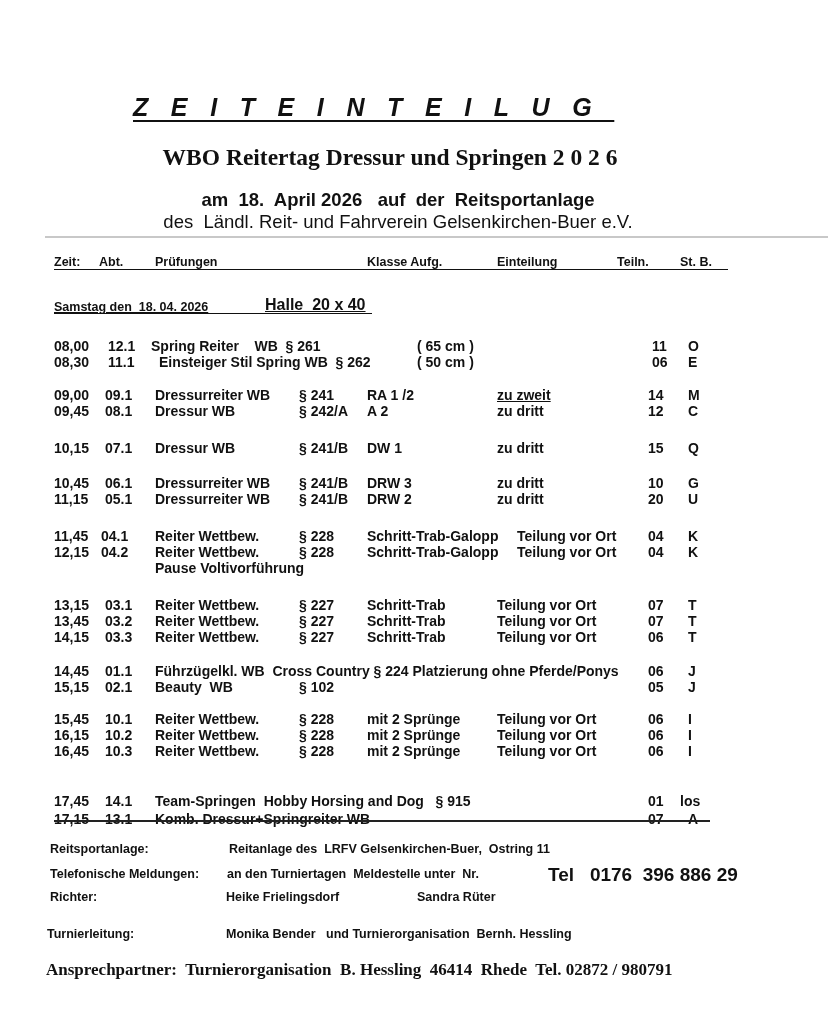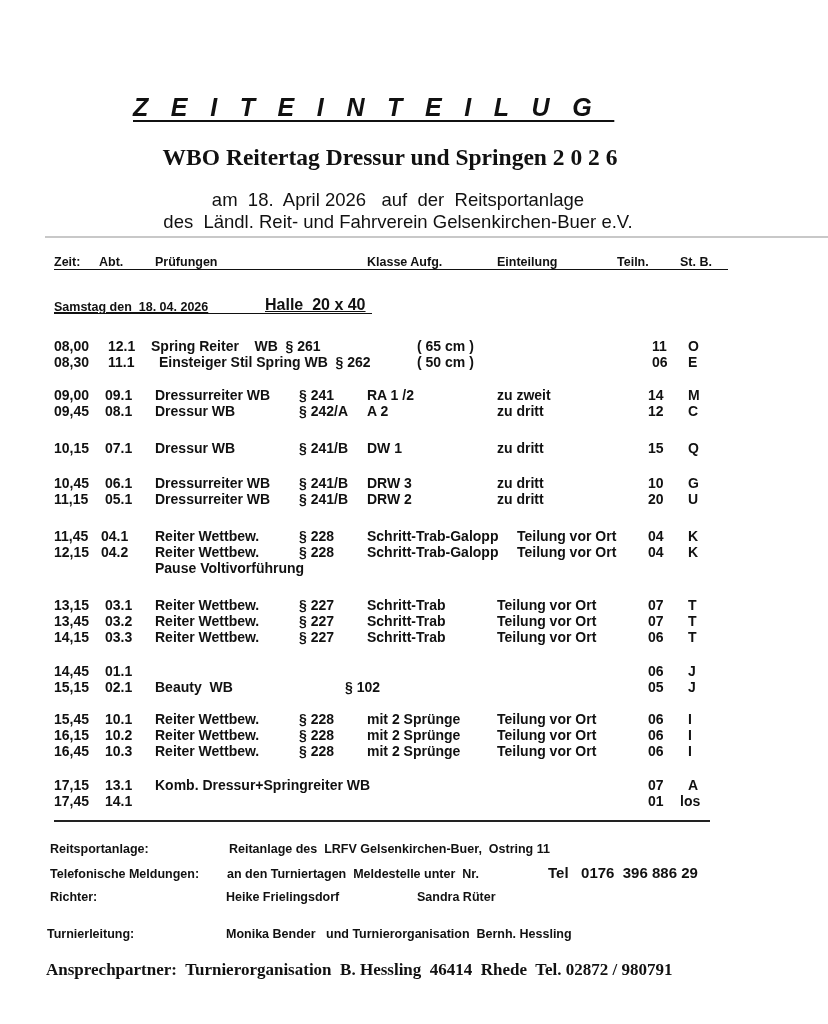--- a/index.html
+++ b/index.html
@@ -3,38 +3,38 @@
 <meta charset="utf-8">
 <style>
   html, body { margin: 0; padding: 0; background: #ffffff; }
   body { width: 828px; height: 1024px; position: relative; overflow: hidden; color: #111; font-family: "Liberation Sans", sans-serif; }
   .abs { position: absolute; white-space: pre; }
   .title {
     left: 133px; top: 93px; font-size: 25px; font-weight: bold; font-style: italic;
     letter-spacing: 22.6px; text-decoration: underline; text-decoration-thickness: 2px; text-underline-offset: 4px;
   }
   .subtitle { left: 0; width: 780px; text-align: center; top: 144px; font-family: "Liberation Serif", serif; font-weight: bold; font-size: 23.5px; }
-  .line3 { left: 0; width: 796px; text-align: center; top: 189px; font-weight: normal; font-size: 18.5px; }
+  .line3 { left: 0; width: 796px; text-align: center; top: 189px; font-weight: bold; font-size: 18.5px; }
   .line4 { left: 0; width: 796px; text-align: center; top: 211px; font-weight: normal; font-size: 18.5px; }
   .rule { position: absolute; left: 45px; right: 0; top: 236px; height: 2px; background: #c8c8c8; }
 
   .hdr { top: 255px; font-size: 12.5px; font-weight: bold; }
   .hdr-line { position: absolute; left: 54px; top: 269px; width: 674px; height: 1px; background: #111; }
 
   .dayline { top: 300px; font-size: 12.5px; font-weight: bold; text-decoration: underline; left: 54px; }
   .dayline-line { position: absolute; left: 54px; top: 313px; width: 318px; height: 1px; background: #111; }
   .halle { top: 296px; left: 265px; font-size: 16px; font-weight: bold; text-decoration: underline; }
 
   .row { position: absolute; left: 0; width: 704px; height: 16px; font-size: 14px; font-weight: bold; }
   .row span { position: absolute; white-space: pre; top: 0; }
 
   .bottom-rule { position: absolute; left: 54px; top: 820px; width: 656px; height: 2px; background: #222; }
 
   .info { font-size: 12.5px; font-weight: bold; }
-  .tel { font-size: 15px; font-weight: bold; }
+  .tel { font-size: 19px; font-weight: bold; }
   .contact { left: 46px; top: 960px; font-family: "Liberation Serif", serif; font-weight: bold; font-size: 17px; }
 </style>
 </head>
 <body>
 
 <div class="abs title">ZEITEINTEILUG</div>
 <div class="abs subtitle">WBO Reitertag Dressur und Springen 2 0 2 6</div>
 <div class="abs line3">am  18.  April 2026   auf  der  Reitsportanlage</div>
 <div class="abs line4">des  Ländl. Reit- und Fahrverein Gelsenkirchen-Buer e.V.</div>
 <div class="rule"></div>
@@ -68,21 +68,21 @@
       <span style="left: 417px;">( 50 cm )</span>
       <span style="left: 652px;">06</span>
       <span style="left: 688px;">E</span>
     </div>
     <div class="row" style="top: 387px;">
       <span style="left: 54px;">09,00</span>
       <span style="left: 105px;">09.1</span>
       <span style="left: 155px;">Dressurreiter WB</span>
       <span style="left: 299px;">§ 241</span>
       <span style="left: 367px;">RA 1 /2</span>
-      <span style="left: 497px;">zu zweit</span>
+      <span style="left: 497px; text-decoration: underline;">zu zweit</span>
       <span style="left: 648px; text-align: right;">14</span>
       <span style="left: 688px;">M</span>
     </div>
     <div class="row" style="top: 403px;">
       <span style="left: 54px;">09,45</span>
       <span style="left: 105px;">08.1</span>
       <span style="left: 155px;">Dressur WB</span>
       <span style="left: 299px;">§ 242/A</span>
       <span style="left: 367px;">A 2</span>
       <span style="left: 497px;">zu dritt</span>
@@ -168,28 +168,29 @@
       <span style="left: 155px;">Reiter Wettbew.</span>
       <span style="left: 299px;">§ 227</span>
       <span style="left: 367px;">Schritt-Trab</span>
       <span style="left: 497px;">Teilung vor Ort</span>
       <span style="left: 648px;">06</span>
       <span style="left: 688px;">T</span>
     </div>
     <div class="row" style="top: 663px;">
       <span style="left: 54px;">14,45</span>
       <span style="left: 105px;">01.1</span>
+      <span style="left: 155px;">Führzügelkl. WB  Cross Country § 224 Platzierung ohne Pferde/Ponys</span>
       <span style="left: 648px;">06</span>
       <span style="left: 688px;">J</span>
     </div>
     <div class="row" style="top: 679px;">
       <span style="left: 54px;">15,15</span>
       <span style="left: 105px;">02.1</span>
       <span style="left: 155px;">Beauty  WB</span>
-      <span style="left: 299px; margin-left: 46px;">§ 102</span>
+      <span style="left: 299px;">§ 102</span>
       <span style="left: 648px;">05</span>
       <span style="left: 688px;">J</span>
     </div>
     <div class="row" style="top: 711px;">
       <span style="left: 54px;">15,45</span>
       <span style="left: 105px;">10.1</span>
       <span style="left: 155px;">Reiter Wettbew.</span>
       <span style="left: 299px;">§ 228</span>
       <span style="left: 367px;">mit 2 Sprünge</span>
       <span style="left: 497px;">Teilung vor Ort</span>
@@ -209,30 +210,31 @@
     <div class="row" style="top: 743px;">
       <span style="left: 54px;">16,45</span>
       <span style="left: 105px;">10.3</span>
       <span style="left: 155px;">Reiter Wettbew.</span>
       <span style="left: 299px;">§ 228</span>
       <span style="left: 367px;">mit 2 Sprünge</span>
       <span style="left: 497px;">Teilung vor Ort</span>
       <span style="left: 648px;">06</span>
       <span style="left: 688px;">I</span>
     </div>
-    <div class="row" style="top: 777px; padding-left: 29px;">
+    <div class="row" style="top: 811px; padding-left: 29px;">
       <span style="left: 54px;">17,15</span>
       <span style="left: 105px;">13.1</span>
       <span style="left: 155px;">Komb. Dressur+Springreiter WB</span>
       <span style="left: 648px;">07</span>
       <span style="left: 688px;">A</span>
     </div>
     <div class="row" style="top: 793px;">
       <span style="left: 54px;">17,45</span>
       <span style="left: 105px;">14.1</span>
+      <span style="left: 155px;">Team-Springen  Hobby Horsing and Dog   § 915</span>
       <span style="left: 648px;">01</span>
       <span style="left: 680px;">los</span>
     </div>
   </div>
 
 <div class="bottom-rule"></div>
 
 <div class="abs info" style="left:50px; top:842px">Reitsportanlage:</div>
 <div class="abs info" style="left:229px; top:842px">Reitanlage des  LRFV Gelsenkirchen-Buer,  Ostring 11</div>
 

